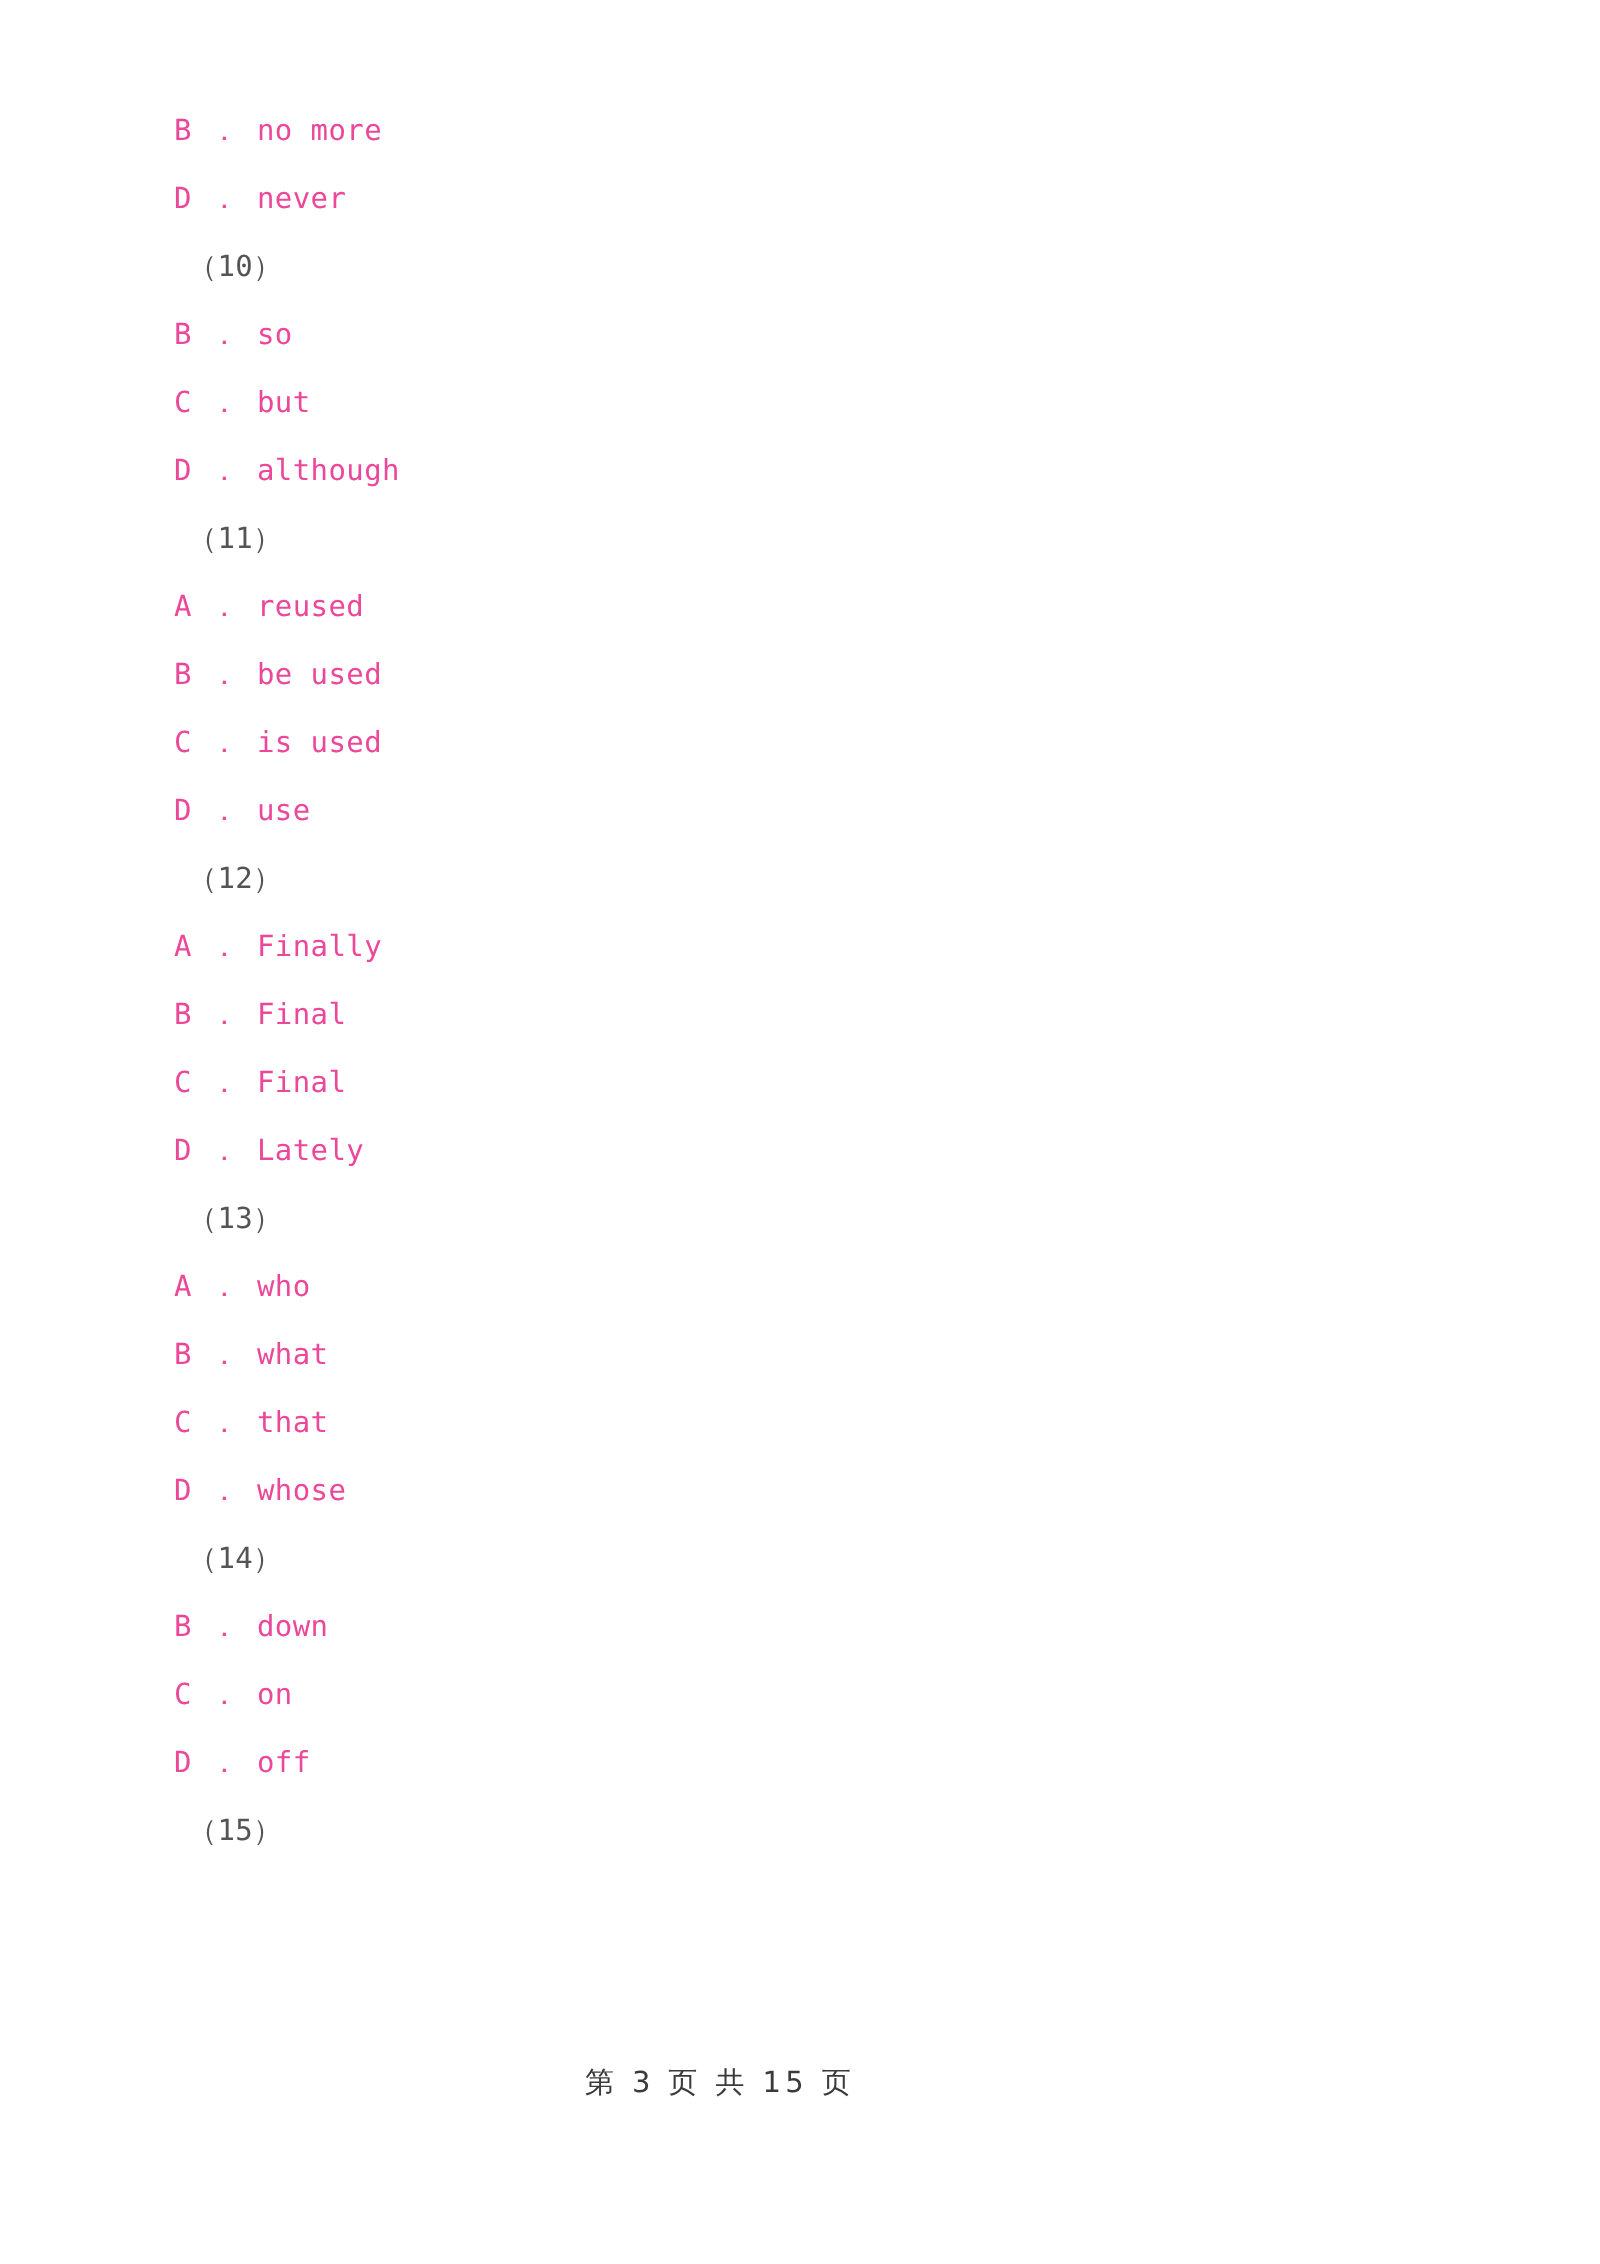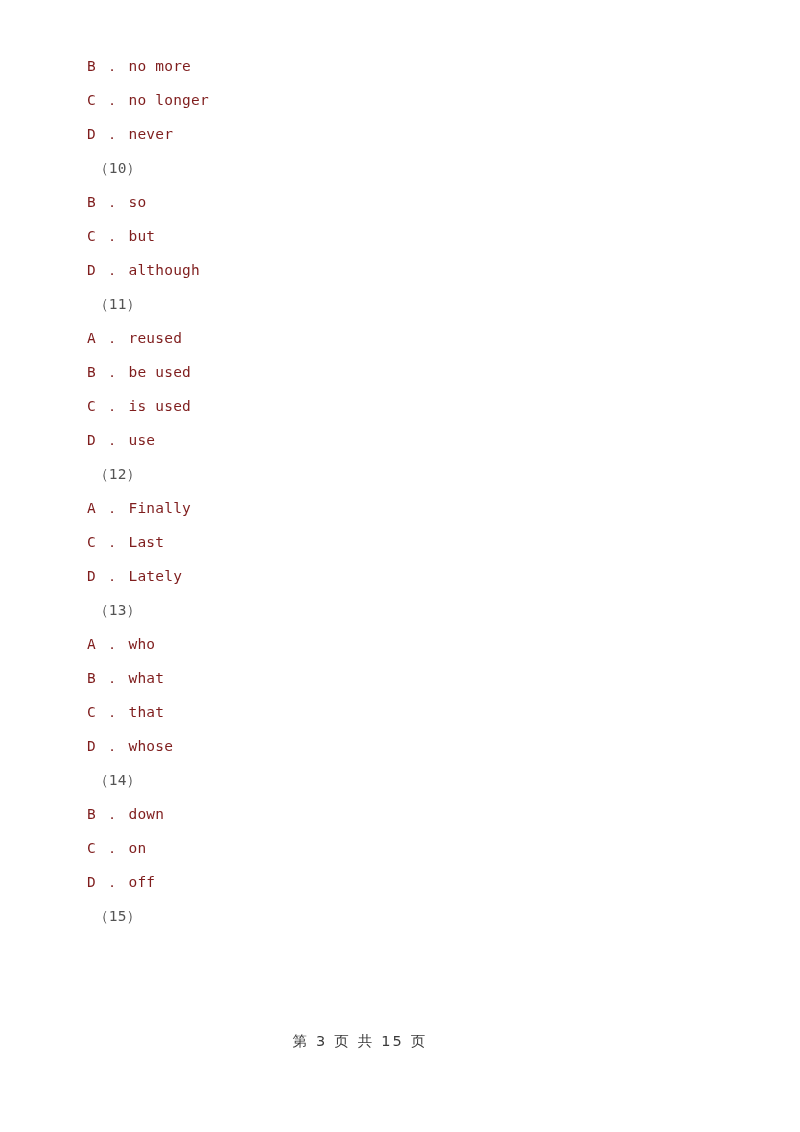--- a/index.html
+++ b/index.html
@@ -29,21 +29,21 @@
     position: absolute;
     left: 87px;
     top: 49px;
     width: 620px;
   }
 
   .doc-line {
     height: 34px;
     line-height: 34px;
     font-size: 14.5px;
-    color: #7f1d1d;
+    color: #ec4899;
     white-space: pre;
     letter-spacing: 0.2px;
   }
 
   .doc-line.option {
     padding-left: 0px;
   }
 
   .doc-line.qnum {
     padding-left: 7px;
@@ -68,34 +68,34 @@
   }
 </style>
 </head>
 <body>
 
 <div class="page">
 
   <div class="content-column">
 
   <div class="doc-line option">B ． no more</div>
-      <div class="doc-line option">C ． no longer</div>
       <div class="doc-line option">D ． never</div>
       <div class="doc-line qnum">（10）</div>
       <div class="doc-line option">B ． so</div>
       <div class="doc-line option">C ． but</div>
       <div class="doc-line option">D ． although</div>
       <div class="doc-line qnum">（11）</div>
       <div class="doc-line option">A ． reused</div>
       <div class="doc-line option">B ． be used</div>
       <div class="doc-line option">C ． is used</div>
       <div class="doc-line option">D ． use</div>
       <div class="doc-line qnum">（12）</div>
       <div class="doc-line option">A ． Finally</div>
-      <div class="doc-line option">C ． Last</div>
+      <div class="doc-line option">B ． Final</div>
+      <div class="doc-line option">C ． Final</div>
       <div class="doc-line option">D ． Lately</div>
       <div class="doc-line qnum">（13）</div>
       <div class="doc-line option">A ． who</div>
       <div class="doc-line option">B ． what</div>
       <div class="doc-line option">C ． that</div>
       <div class="doc-line option">D ． whose</div>
       <div class="doc-line qnum">（14）</div>
       <div class="doc-line option">B ． down</div>
       <div class="doc-line option">C ． on</div>
       <div class="doc-line option">D ． off</div>

